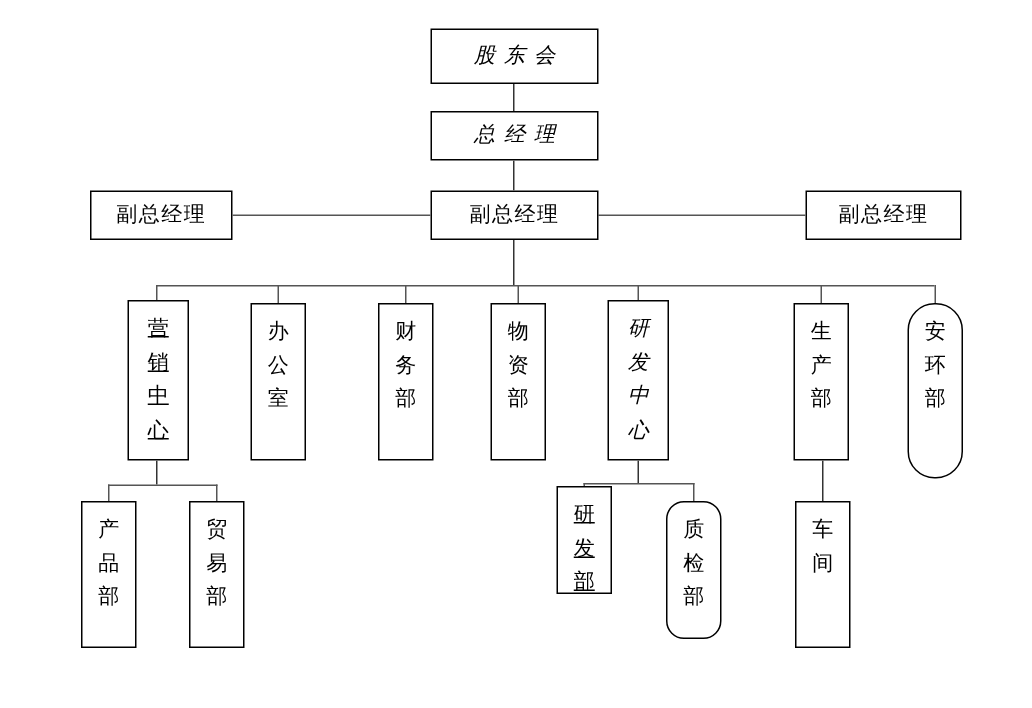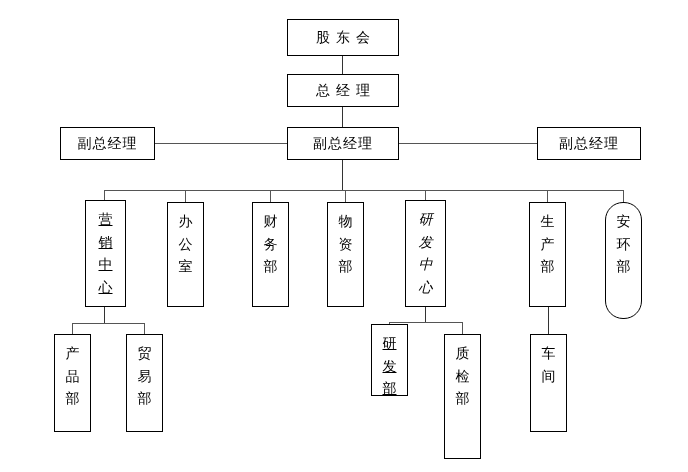--- a/index.html
+++ b/index.html
@@ -37,20 +37,21 @@
   }
   
   .node.horiz .label {
     font-size: 14px;
     letter-spacing: 1px;
     line-height: 1.1;
   }
   .node.horiz.spaced .label {
     letter-spacing: 6px;
     text-indent: 6px;
+    font-style: italic;
   }
   
   .node.vert {
     align-items: flex-start;
     padding-top: 7px;
   }
   .node.vert .label {
     font-size: 14px;
     line-height: 1.62;
     width: 16px;
@@ -157,21 +158,21 @@
   </div>
 
   <div class="node vert" style="left:126px; top:334px; width:37px; height:98px;">
     <span class="label">贸易部</span>
   </div>
 
   <div class="node vert" style="left:371px; top:324px; width:37px; height:72px;text-decoration:underline;">
     <span class="label">研发部</span>
   </div>
 
-  <div class="node vert" style="left:444px; top:334px; width:37px; height:125px;">
+  <div class="node vert" style="left:444px; top:334px; width:37px; height:92px;border-radius:12px;">
     <span class="label">质检部</span>
   </div>
 
   <div class="node vert" style="left:530px; top:334px; width:37px; height:98px;">
     <span class="label">车间</span>
   </div>
 
 </div>
 
 </body></html>

